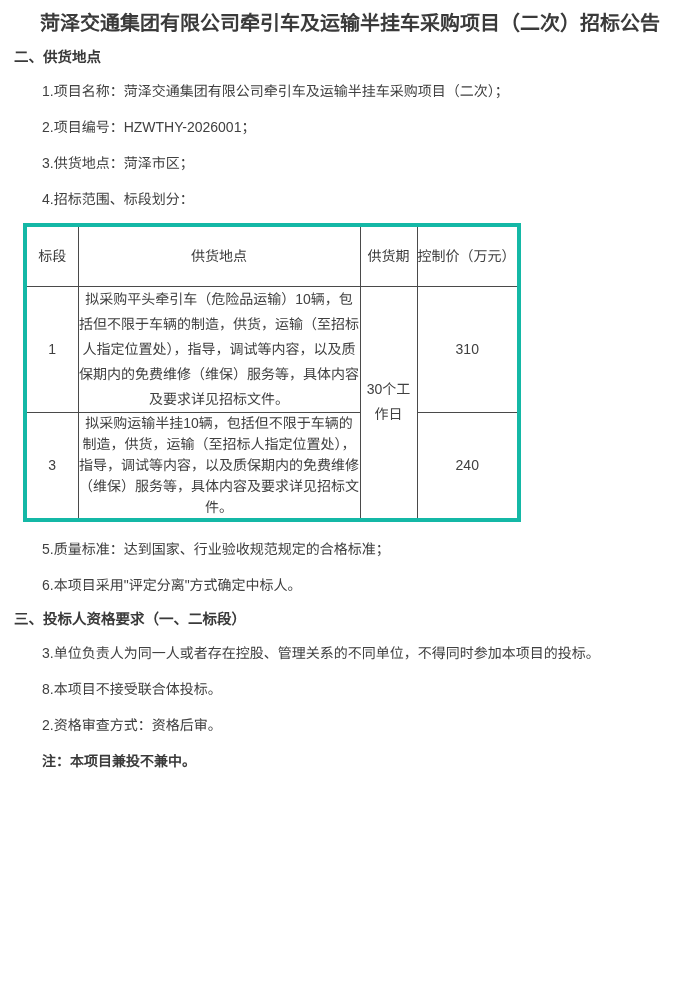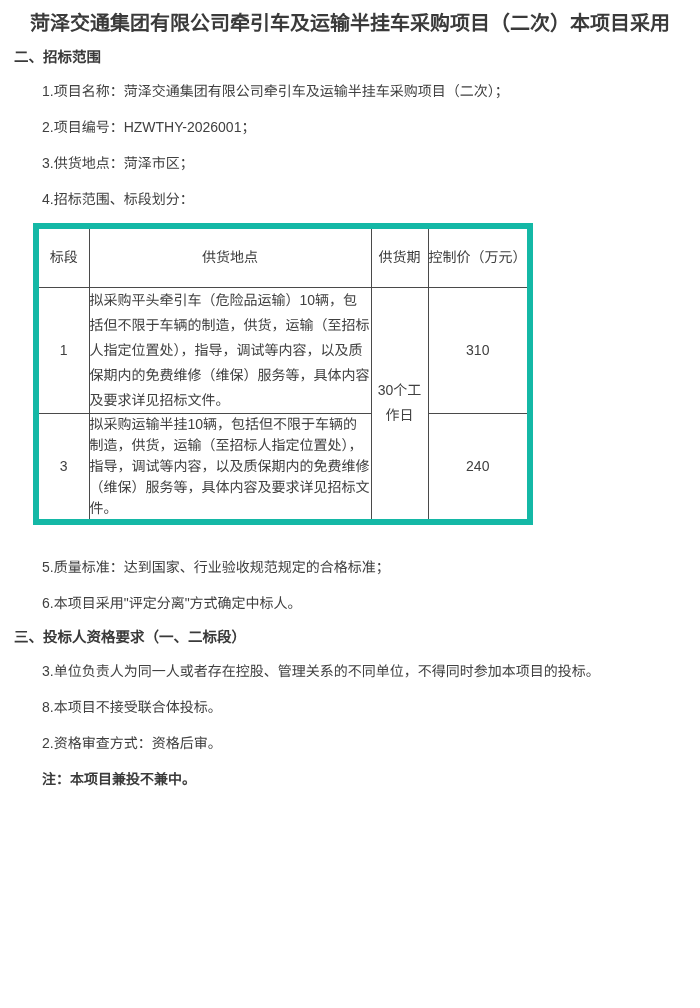--- a/index.html
+++ b/index.html
@@ -33,51 +33,51 @@
   }
   p.para, p.item {
     margin: 11px 0;
     text-indent: 2em;
   }
   p.note { font-weight: bold; color: #3a3a3a; }
   table.bid-table {
     border-collapse: collapse;
     table-layout: fixed;
     width: 494px;
-    margin: 8px 0 0 19px;
-    border: 6px solid #14b8a6;
+    margin: 8px 0 0 9px;
+    border: 4px solid #14b8a6;
   }
   table.bid-table th, table.bid-table td {
     border: 1px solid #4a4a4a;
     font-size: 14px;
     font-weight: normal;
     padding: 0;
     vertical-align: middle;
   }
   tr.head-row { height: 61px; }
   tr.row1 { height: 125px; }
   tr.row2 { height: 84px; }
   th.th-center { text-align: center; font-weight: bold; color: #3a3a3a; }
   th.th-price { text-align: left; padding: 0 8px; font-weight: bold; color: #404040; line-height: 25px; }
   td.c-num { text-align: center; }
-  td.c-scope { text-align: left; padding: 2px 8px; }
+  td.c-scope { text-align: center; padding: 2px 8px; }
   td.lh25 { line-height: 25px; }
   td.lh21 { line-height: 21px; }
   td.c-period { text-align: center; line-height: 25px; padding: 0 3px; }
-  p.after-table { margin-top: 30px; }
+  p.after-table { margin-top: 15px; }
 </style>
 </head>
 <body>
 
 <main class="doc">
 
-  <h1 class="doc-title">菏泽交通集团有限公司牵引车及运输半挂车采购项目（二次）本项目采用</h1>
+  <h1 class="doc-title">菏泽交通集团有限公司牵引车及运输半挂车采购项目（二次）招标公告</h1>
 
 
-  <h2 class="sec">二、招标范围</h2>
+  <h2 class="sec">二、供货地点</h2>
   <p class="item">1.项目名称：菏泽交通集团有限公司牵引车及运输半挂车采购项目（二次）；</p>
   <p class="item">2.项目编号：HZWTHY-2026001；</p>
   <p class="item">3.供货地点：菏泽市区；</p>
   <p class="item">4.招标范围、标段划分：</p>
 
   <table class="bid-table">
     <colgroup>
       <col style="width:53px">
       <col style="width:282px">
       <col style="width:57px">

